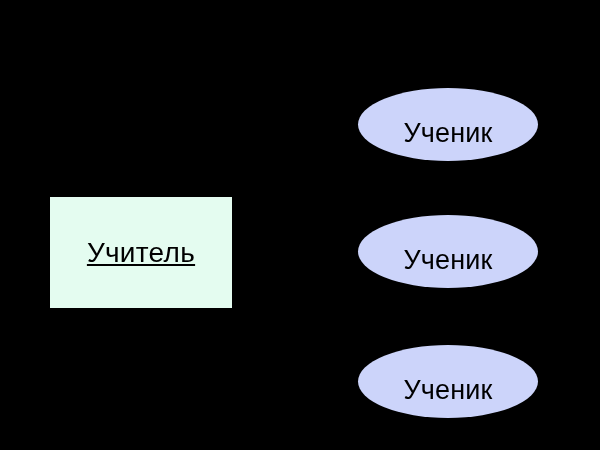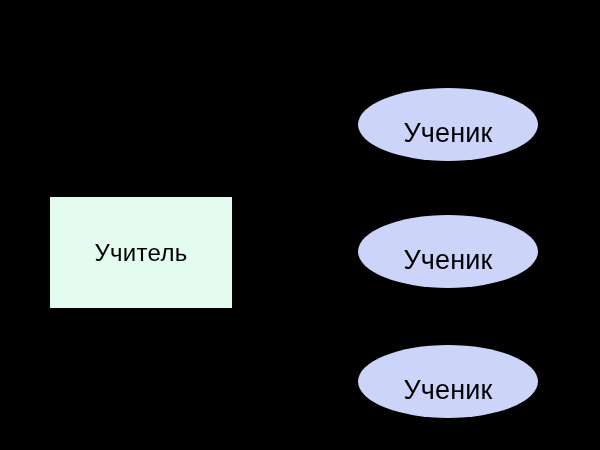--- a/index.html
+++ b/index.html
@@ -29,22 +29,23 @@
   }
   .node-rect {
     left: 50px;
     top: 197px;
     width: 182px;
     height: 111px;
     background: #E4FCF0;
     border-radius: 0;
   }
   .node-rect .node-label {
-    font-size: 24px;
+    font-size: 28px;
     letter-spacing: 0.3px;
+    text-decoration: underline;
   }
   .node-ellipse {
     width: 180px;
     height: 73px;
     left: 358px;
     background: #CCD4FA;
     border-radius: 50% / 50%;
   }
   .node-ellipse .node-label {
     font-size: 27px;

